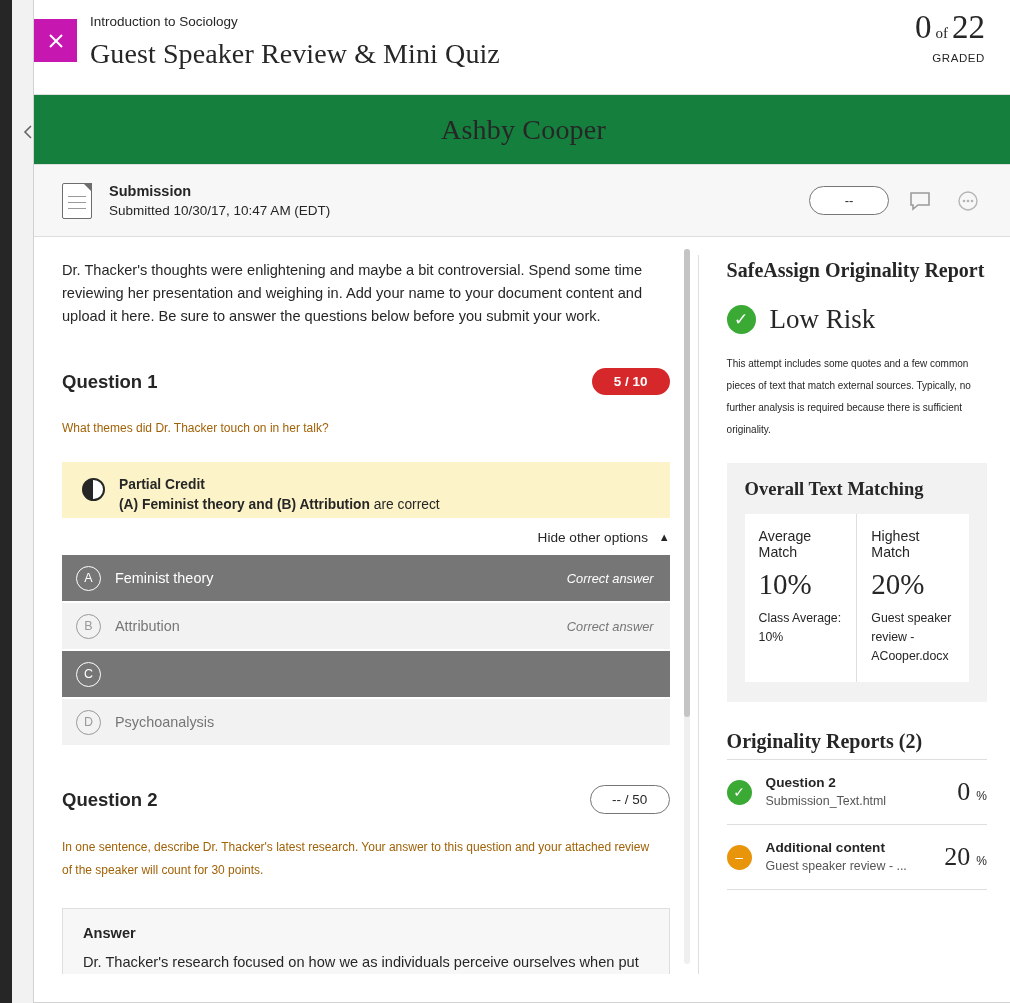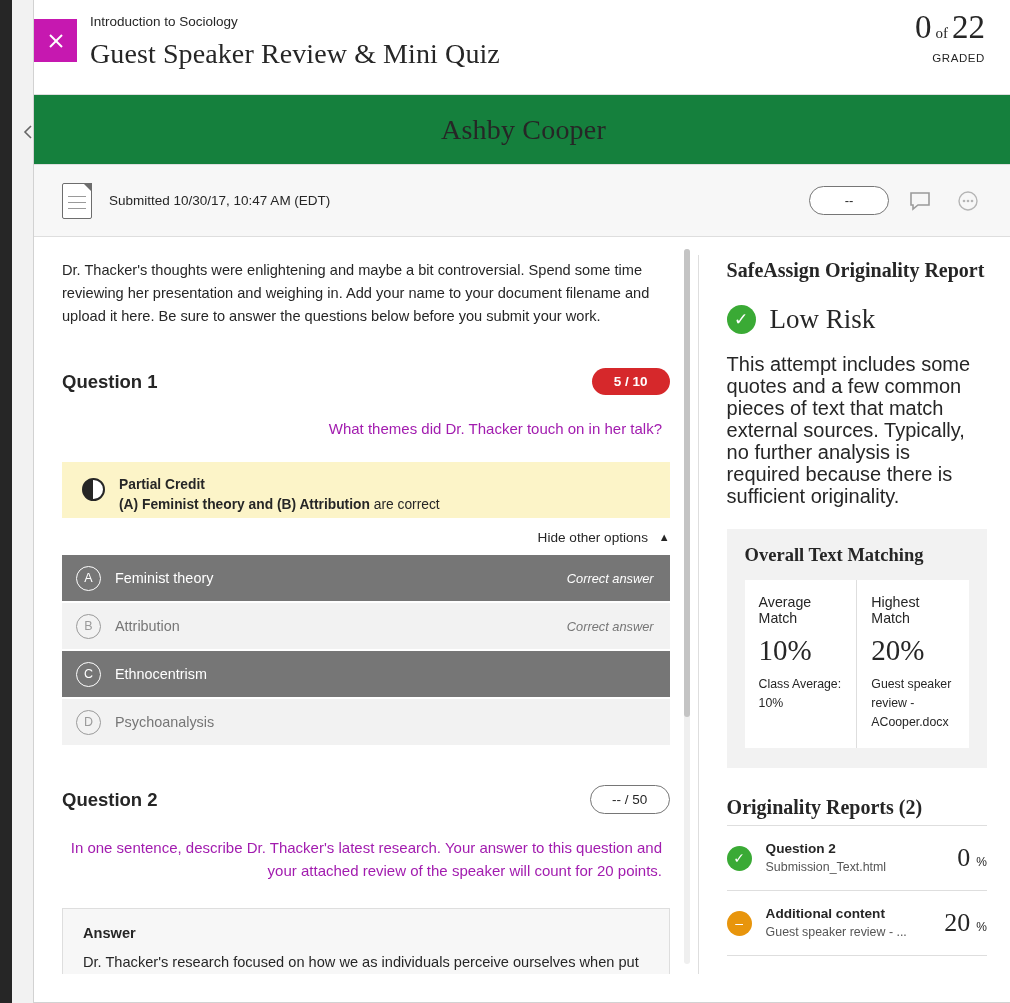--- a/index.html
+++ b/index.html
@@ -259,26 +259,25 @@
     height: 29px;
     min-width: 80px;
     padding: 0 14px;
     background: #fff;
     display: flex; align-items: center; justify-content: center;
     font-size: 13.5px;
     color: #262626;
     cursor: pointer;
   }
   .q-prompt {
-    font-size: 15px;
+    font-size: 12px;
     line-height: 23px;
-    color: #a21caf;
+    color: #a16207;
     margin-top: 22px;
     max-width: 600px;
-    text-align: right;
   }
 
   .partial-box {
     margin-top: 22px;
     background: #fcf4c8;
     border-left: 4px solid #fcd34d00;
     padding: 14px 16px 14px 16px;
     display: flex;
     align-items: flex-start;
     height: 56px;
@@ -384,21 +383,21 @@
     font-size: 17px;
     margin-right: 14px;
     flex: none;
   }
   .risk-label {
     font-family: "Liberation Serif", serif;
     font-size: 27px;
     color: #262626;
   }
   .risk-desc {
-    font-size: 20px;
+    font-size: 10px;
     line-height: 22px;
     margin-top: 18px;
     color: #262626;
   }
 
   .matching-card {
     margin-top: 22px;
     background: #f2f2f2;
     padding: 16px 18px 20px 18px;
   }
@@ -530,20 +529,21 @@
 
     <div class="submission-bar">
       <div class="doc-icon">
         <div class="paper"></div>
         <div class="fold"></div>
         <div class="line" style="top:13px;"></div>
         <div class="line" style="top:19px;"></div>
         <div class="line" style="top:25px;"></div>
       </div>
       <div class="submission-text">
+        <div class="submission-title">Submission</div>
         <div class="submission-sub">Submitted 10/30/17, 10:47 AM (EDT)</div>
       </div>
       <div class="grade-pill">--</div>
       <div class="icon-btn">
         <svg width="22" height="20" viewBox="0 0 22 20" aria-hidden="true">
           <path d="M2,2 H20 V14 H9 L4,18 V14 H2 Z" fill="none" stroke="#9b9b9b" stroke-width="1.6"></path>
         </svg>
       </div>
       <div class="icon-btn">
         <svg width="20" height="20" viewBox="0 0 20 20" aria-hidden="true">
@@ -552,21 +552,21 @@
           <circle cx="10" cy="10" r="1.3" fill="#b5b5b5"></circle>
           <circle cx="14" cy="10" r="1.3" fill="#b5b5b5"></circle>
         </svg>
       </div>
     </div>
 
     <div class="body-split">
 
       <div class="left-pane">
 
-        <div class="intro-text">Dr. Thacker's thoughts were enlightening and maybe a bit controversial. Spend some time reviewing her presentation and weighing in. Add your name to your document filename and upload it here. Be sure to answer the questions below before you submit your work.</div>
+        <div class="intro-text">Dr. Thacker's thoughts were enlightening and maybe a bit controversial. Spend some time reviewing her presentation and weighing in. Add your name to your document content and upload it here. Be sure to answer the questions below before you submit your work.</div>
 
         <div class="q-head">
           <div class="q-title">Question 1</div>
           <div class="score-pill-red">5 / 10</div>
         </div>
 
         <div class="q-prompt">What themes did Dr. Thacker touch on in her talk?</div>
 
         <div class="partial-box">
           <div class="half-circle"></div>
@@ -588,35 +588,34 @@
           <div class="opt-text">Feminist theory</div>
           <div class="opt-note">Correct answer</div>
         </div>
         <div class="option plain">
           <div class="opt-letter">B</div>
           <div class="opt-text">Attribution</div>
           <div class="opt-note">Correct answer</div>
         </div>
         <div class="option selected">
           <div class="opt-letter">C</div>
-          <div class="opt-text">Ethnocentrism</div>
           <div class="opt-note"></div>
         </div>
         <div class="option plain">
           <div class="opt-letter">D</div>
           <div class="opt-text">Psychoanalysis</div>
           <div class="opt-note"></div>
         </div>
 
         <div class="q-head">
           <div class="q-title">Question 2</div>
           <div class="score-pill-open">-- / 50</div>
         </div>
 
-        <div class="q-prompt">In one sentence, describe Dr. Thacker's latest research. Your answer to this question and your attached review of the speaker will count for 20 points.</div>
+        <div class="q-prompt">In one sentence, describe Dr. Thacker's latest research. Your answer to this question and your attached review of the speaker will count for 30 points.</div>
 
         <div class="answer-box">
           <div class="answer-label">Answer</div>
           <div class="answer-text">Dr. Thacker's research focused on how we as individuals perceive ourselves when put into cooperative groups with people very similar and very different to us.</div>
         </div>
 
         <div class="scroll-track">
           <div class="scroll-thumb"></div>
         </div>
       </div>

